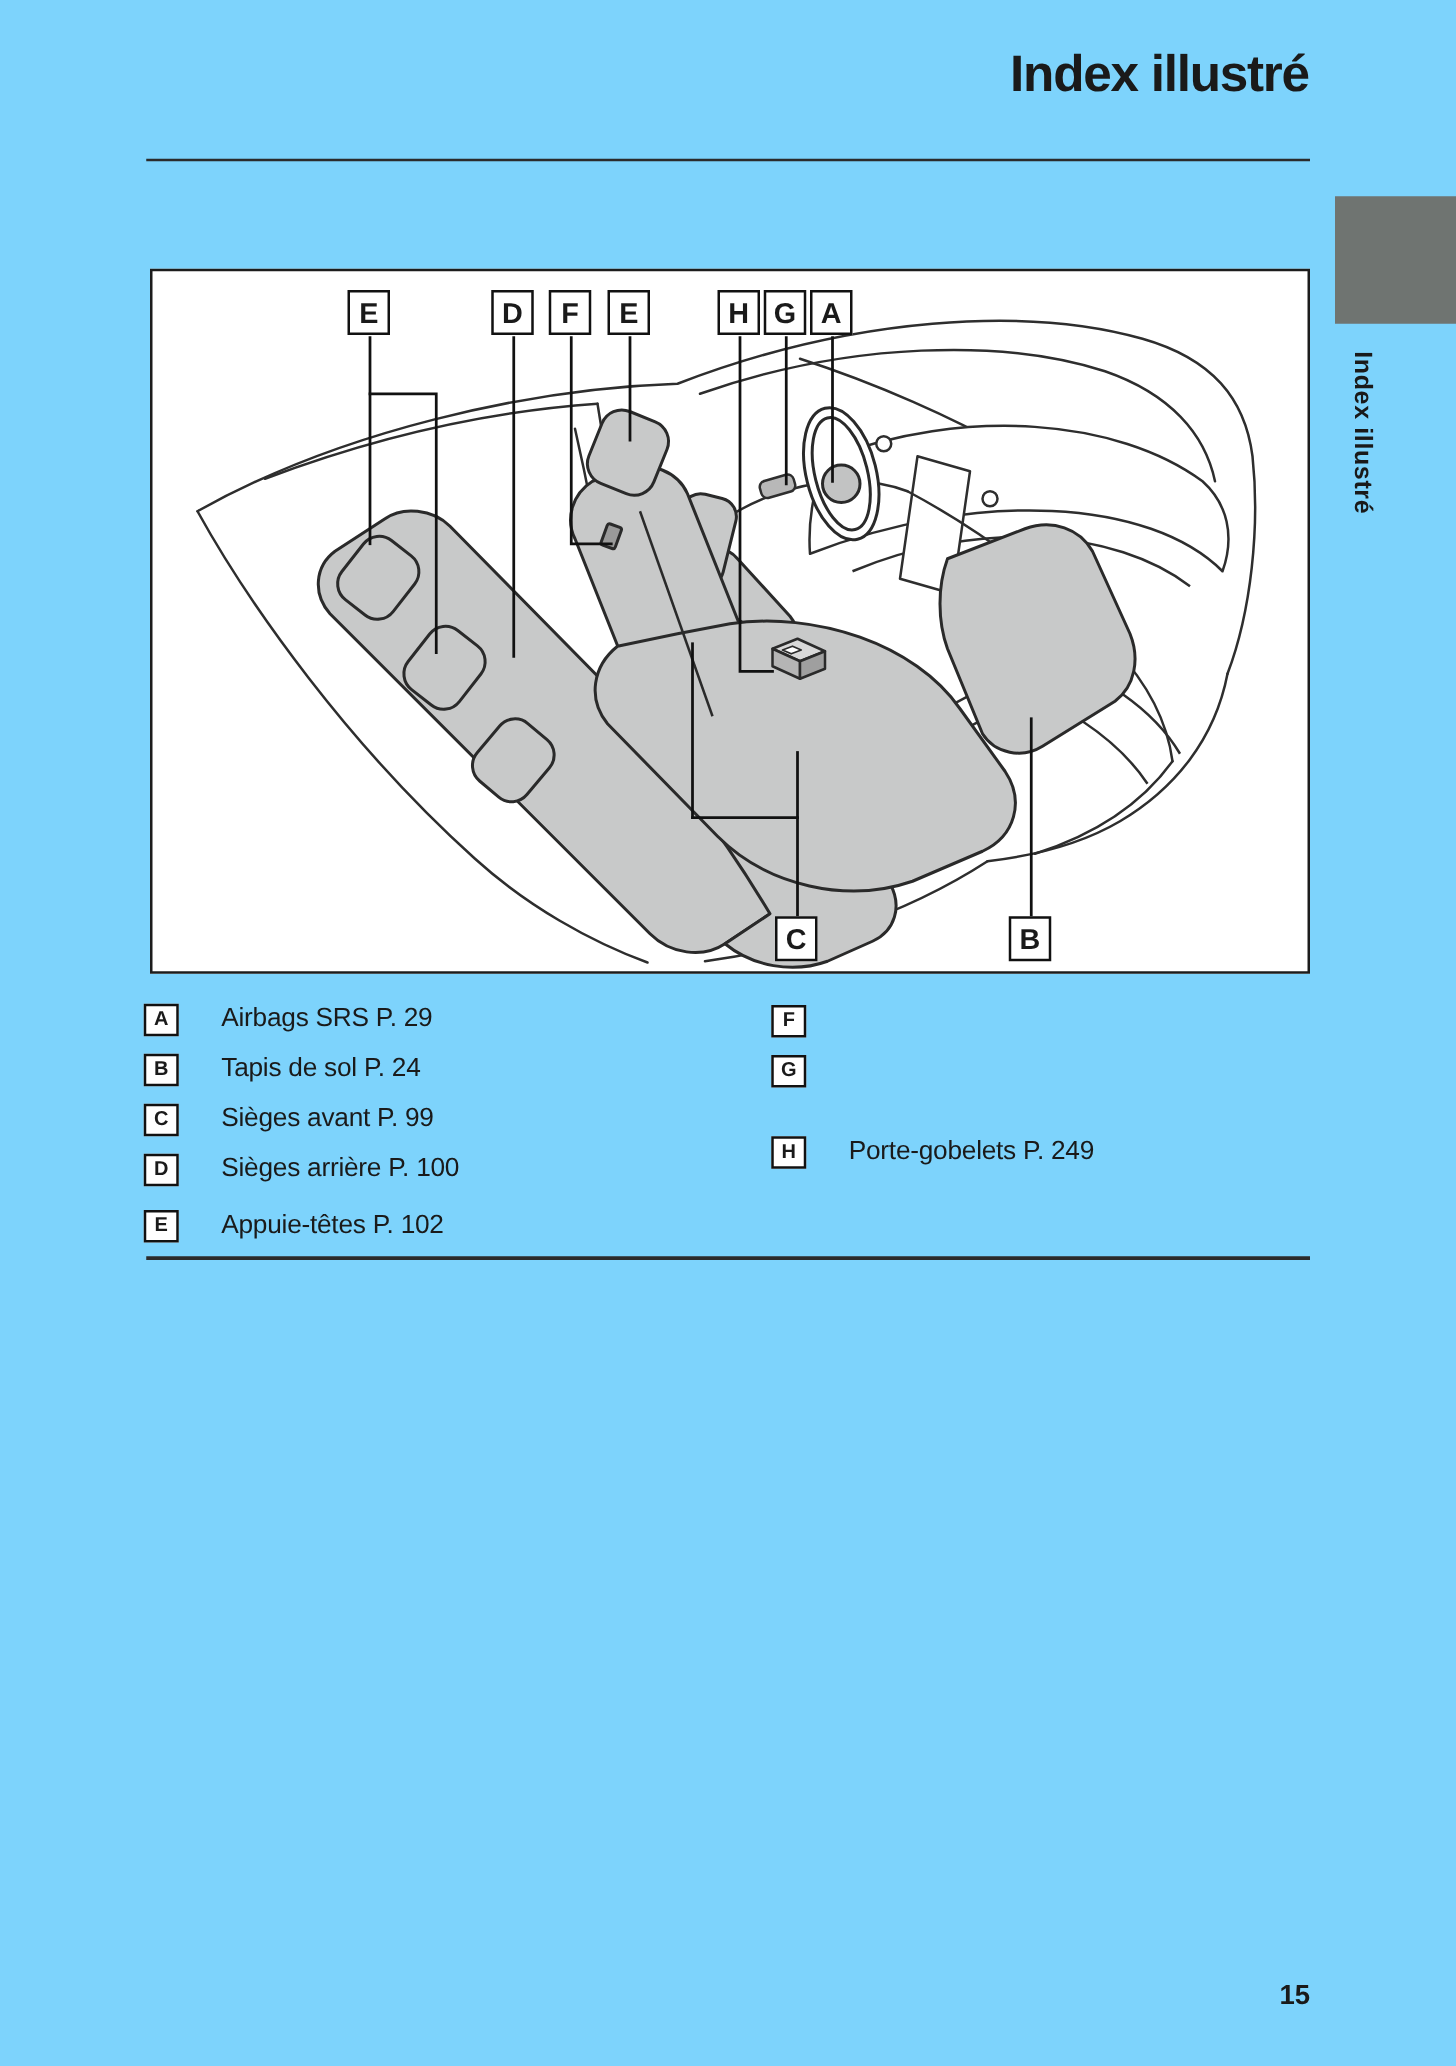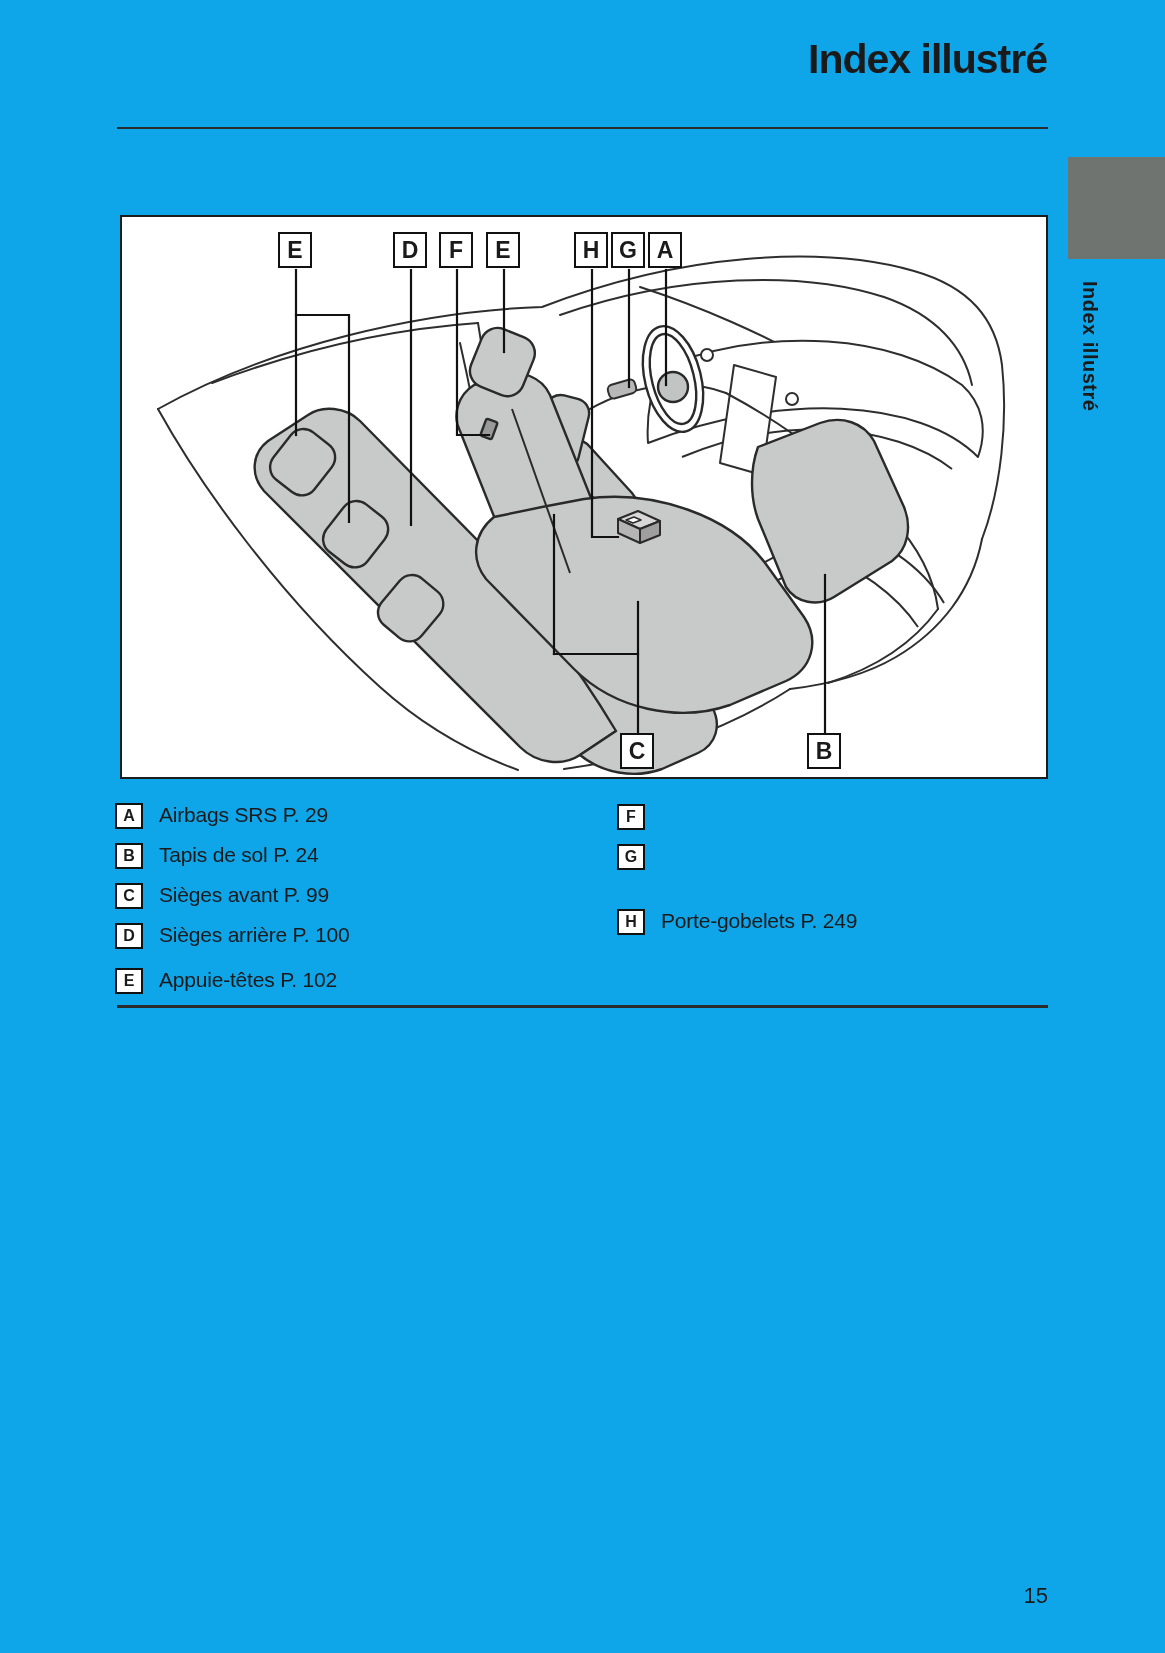--- a/index.html
+++ b/index.html
@@ -1,17 +1,17 @@
 <!DOCTYPE html>
 <html><head>
 <meta charset="utf-8">
 <style>
   html,body{margin:0;padding:0;background:#ffffff;}
   #page{
-    position:relative;width:1165px;height:1653px;background:#0ea5e9;overflow:hidden;
+    position:relative;width:1165px;height:1653px;background:#7dd3fc;overflow:hidden;
     font-family:"Liberation Sans", sans-serif;color:#1a1a1a;
   }
   .abs{position:absolute;}
   #page-title{
     top:36px;right:118px;font-size:41px;font-weight:bold;letter-spacing:-1px;
   }
   .rule{left:117px;width:931px;background:#2b2b2b;}
   #rule-top{top:127px;height:2px;}
   #rule-bottom{top:1005px;height:3px;}
   #section-heading{
@@ -26,28 +26,28 @@
     position:absolute;width:30px;height:32px;border:2px solid #111;background:#fff;
     display:flex;align-items:center;justify-content:center;
     font-size:23px;font-weight:bold;z-index:5;
   }
   .lrow{position:absolute;display:flex;align-items:flex-start;}
   .lbox{
     width:24px;height:22px;border:2px solid #111;background:#fff;flex:0 0 auto;
     display:flex;align-items:center;justify-content:center;
     font-size:16px;font-weight:bold;margin-top:2px;
   }
-  .ltext{font-size:21px;line-height:1.32;margin-left:16px;letter-spacing:-0.2px;}
+  .ltext{font-size:21px;line-height:1.32;margin-left:34px;letter-spacing:-0.2px;}
   .ltext.wrapcol{width:330px;}
   #side-tab{left:1068px;top:157px;width:97px;height:102px;background:#6f7471;}
   #side-tab-label{
     left:1078px;top:281px;height:160px;
     writing-mode:vertical-rl;font-size:20px;font-weight:600;letter-spacing:0.5px;
   }
-  #page-number{top:1583px;right:117px;font-size:22px;font-weight:normal;}
+  #page-number{top:1583px;right:117px;font-size:22px;font-weight:bold;}
 </style>
 </head>
 <body>
 
 <div id="page">
 
   <div id="page-title" class="abs">Index illustré</div>
   <div id="rule-top" class="abs rule"></div>
 
   <div id="diagram-frame" class="abs">

